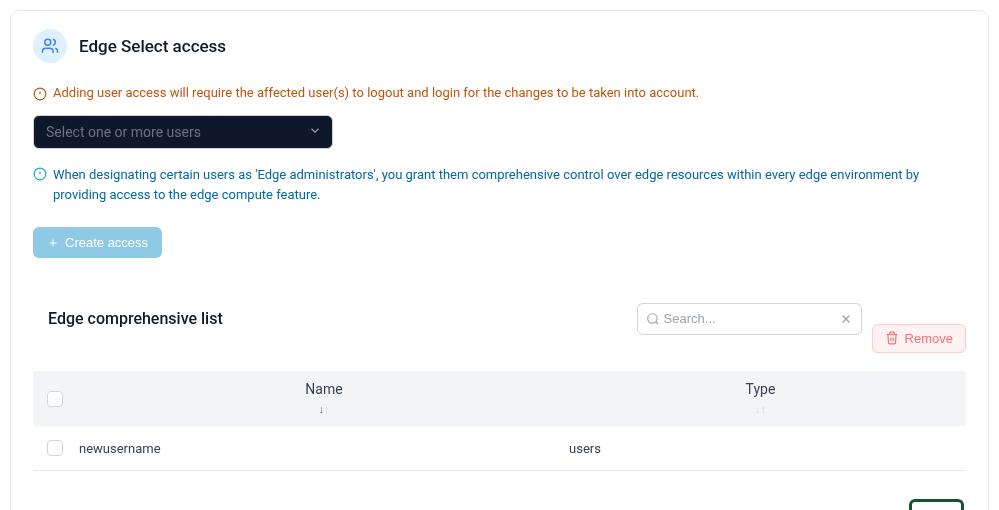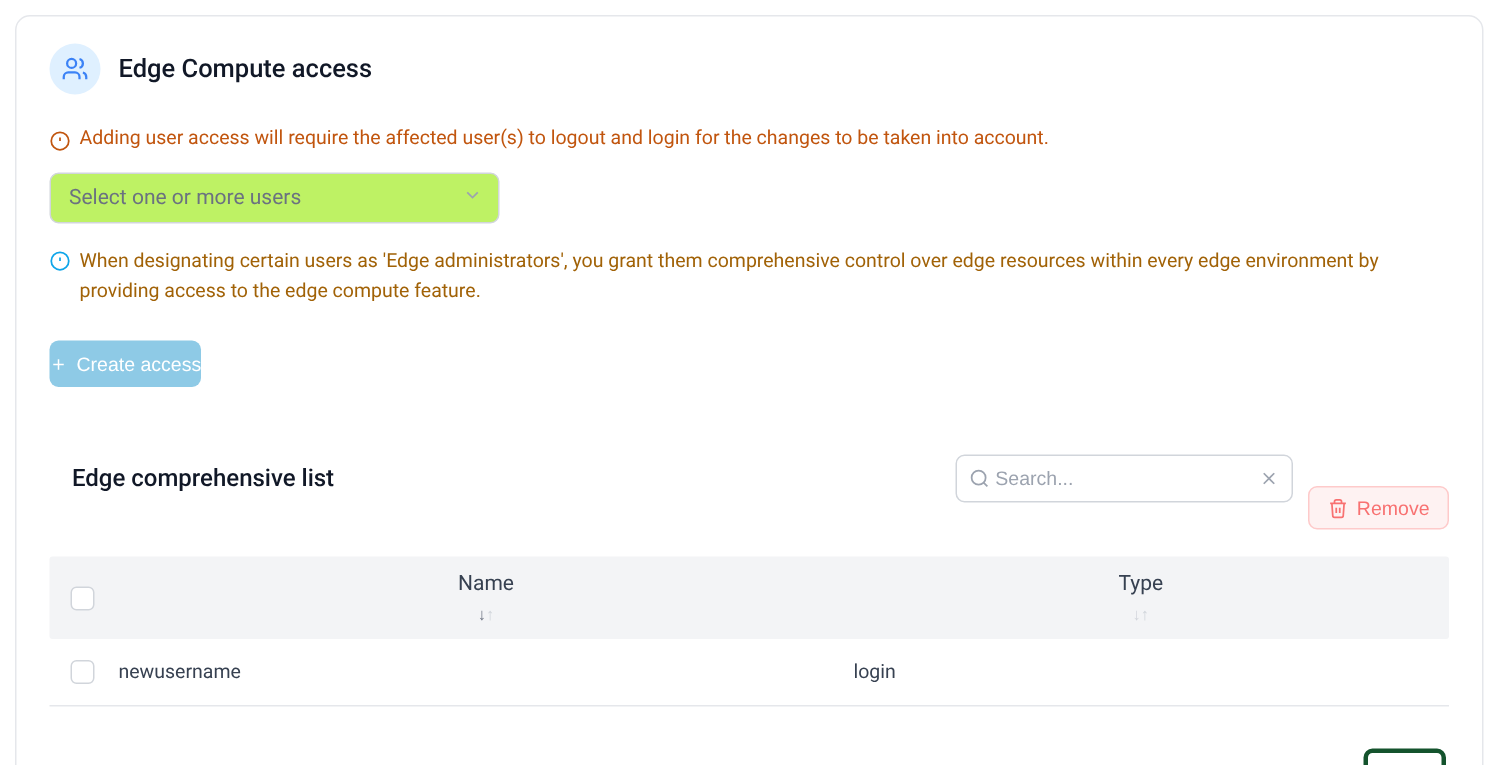--- a/index.html
+++ b/index.html
@@ -36,55 +36,55 @@
   .header-title { font-size: 17px; font-weight: 500; color: #111827; }
   .alert {
     display: flex;
     align-items: flex-start;
     gap: 6px;
     margin-bottom: 14px;
   }
   .alert-warn { color: #c1550e; }
   .alert-warn .msg { color: #c1550e; font-size: 13px; }
   .alert-info { color: #0ea5e9; }
-  .alert-info .msg { color: #a16207; font-size: 13px; line-height: 1.55; }
+  .alert-info .msg { color: #0369a1; font-size: 13px; line-height: 1.55; }
   .alert svg { flex: 0 0 14px; width: 14px; height: 14px; margin-top: 2px; }
   .form-row {
     display: flex;
     align-items: center;
     gap: 0;
     margin-bottom: 16px;
   }
   .form-label { width: 160px; font-size: 14px; color: #111827; }
   .select {
     position: relative;
     width: 300px;
     height: 34px;
     border: 1px solid #d1d5db;
     border-radius: 6px;
     display: flex;
     align-items: center;
     padding: 0 34px 0 12px;
-    background: #bef264;
+    background: #0f172a;
     cursor: pointer;
   }
   .select .placeholder { color: #6b7280; font-size: 14px; }
   .select .chev {
     position: absolute;
     right: 10px;
     top: 50%;
     transform: translateY(-50%);
     color: #9ca3af;
   }
   .create-btn {
     background: #8ecae6;
     color: #fff;
     border: none;
     border-radius: 6px;
-    padding: 8px 0;
+    padding: 8px 14px;
     font-size: 13px;
     font-weight: 500;
     display: inline-flex;
     align-items: center;
     gap: 6px;
     cursor: pointer;
     margin-top: 8px;
     margin-bottom: 26px;
   }
   .create-btn svg { width: 12px; height: 12px; stroke: #fff; stroke-width: 2; }
@@ -120,21 +120,20 @@
   .search-box .s-icon { position: absolute; left: 8px; top: 8px; color: #9ca3af; }
   .search-box .x-icon { position: absolute; right: 8px; top: 8px; color: #9ca3af; cursor: pointer; }
   .remove-btn {
     background: #fef2f2;
     border: 1px solid #fecaca;
     color: #f87171;
     border-radius: 6px;
     padding: 6px 12px;
     font-size: 13px;
     display: inline-flex;
-    align-items: center;
     gap: 6px;
     cursor: pointer;
     margin-top: 40px;
   }
   .remove-btn svg { width: 14px; height: 14px; stroke: #f87171; fill: none; stroke-width: 2; }
   .table {
     width: 100%;
   }
   .thead {
     background: #f3f4f6;
@@ -192,21 +191,21 @@
 
   <div class="header">
     <div class="header-icon">
       <svg viewBox="0 0 24 24">
           <path d="M16 21v-2a4 4 0 0 0-4-4H6a4 4 0 0 0-4 4v2"></path>
           <circle cx="9" cy="7" r="4"></circle>
           <path d="M22 21v-2a4 4 0 0 0-3-3.87"></path>
           <path d="M16 3.13a4 4 0 0 1 0 7.75"></path>
         </svg>
     </div>
-    <div class="header-title">Edge Compute access</div>
+    <div class="header-title">Edge Select access</div>
   </div>
 
   <div class="alert alert-warn">
     <svg viewBox="0 0 24 24" fill="none" stroke="currentColor" stroke-width="2">
         <circle cx="12" cy="12" r="10"></circle>
         <line x1="12" y1="8" x2="12" y2="12"></line>
         <line x1="12" y1="16" x2="12.01" y2="16"></line>
       </svg>
     <div class="msg">Adding user access will require the affected user(s) to logout and login for the changes to be taken into account.</div>
   </div>
@@ -289,21 +288,21 @@
             <span class="faded">↑</span>
           </span>
       </div>
     </div>
 
     <div class="trow">
       <div class="th-check">
         <div class="checkbox"></div>
       </div>
       <div class="td-name">newusername</div>
-      <div class="td-type">login</div>
+      <div class="td-type">users</div>
     </div>
   </div>
 
   <div class="pagination">
     <span class="pagination-label">Items per page</span>
     <select class="page-select">
       <option>10</option>
     </select>
   </div>
 

